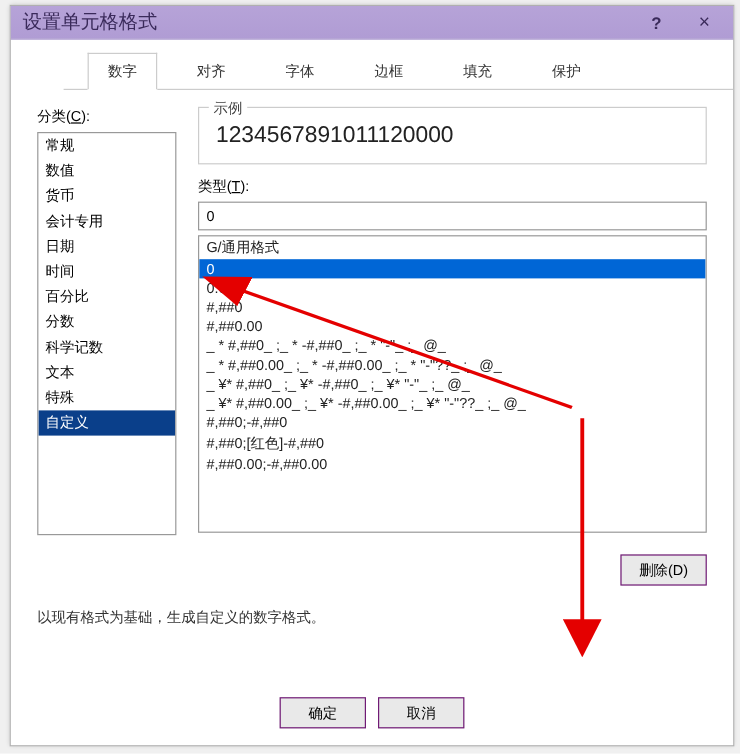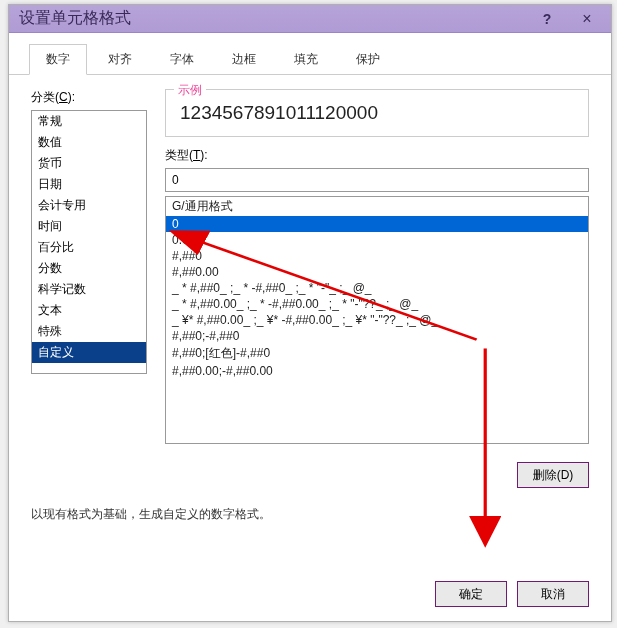--- a/index.html
+++ b/index.html
@@ -38,21 +38,22 @@
     color: #3a2a5a;
     font-size: 14px;
     cursor: pointer;
   }
   .titlebar .btn.help { font-weight: bold; }
   .titlebar .btn.close { font-size: 16px; }
   .tabs {
     display: flex;
     border-bottom: 1px solid #ccc;
     padding: 10px 20px 0 20px;
-    gap: 4px;
+    gap: 16px;
+    margin-left: 44px;
   }
   .tab {
     padding: 6px 16px;
     border: 1px solid transparent;
     border-bottom: none;
     cursor: pointer;
     position: relative;
     top: 1px;
     color: #333;
   }
@@ -67,21 +68,21 @@
     display: flex;
     flex-direction: column;
     position: relative;
   }
   .row-top { display: flex; gap: 18px; }
   .col-cat { width: 116px; }
   .col-cat .lbl { margin-bottom: 4px; display:block; }
   .col-right { flex: 1; }
   .listbox {
     border: 1px solid #999;
-    height: 264px;
+    height: 336px;
     overflow-y: scroll;
     background: #fff;
   }
   .listbox .item {
     padding: 2px 6px;
     cursor: pointer;
     white-space: nowrap;
   }
   .listbox .item.selected {
     background: #0a3f8a;
@@ -92,21 +93,21 @@
     padding: 6px 10px 10px 10px;
     margin-bottom: 10px;
     position: relative;
   }
   .sample-box .legend {
     position: absolute;
     top: -8px; left: 8px;
     background: #fff;
     padding: 0 4px;
     font-size: 12px;
-    color: #ec4899;
+    color: #404040;
   }
   .sample-val { padding: 6px 4px 2px 4px; font-size: 19px; color:#222; }
   .type-lbl { margin: 4px 0 4px 0; display:block; }
   .type-input {
     width: 100%;
     height: 24px;
     border: 1px solid #999;
     padding: 2px 6px;
     font-size: 12px;
     font-family: inherit;
@@ -144,21 +145,21 @@
     font-size: 12px;
     font-family: inherit;
     padding: 0 10px;
   }
   .hint {
     margin-top: 18px;
     color: #333;
   }
   .footer {
     display: flex;
-    justify-content: flex-end;
+    justify-content: center;
     gap: 10px;
     padding: 12px 22px 14px 22px;
   }
   .cat-scroll::-webkit-scrollbar, .type-list::-webkit-scrollbar { width:16px; }
   .cat-scroll::-webkit-scrollbar-thumb, .type-list::-webkit-scrollbar-thumb { background:#c7c7c7; border:1px solid #aaa; }
   .cat-scroll::-webkit-scrollbar-track, .type-list::-webkit-scrollbar-track { background:#f0f0f0; }
   .arrows {
     position: absolute;
     left: 0; top: 0;
     width: 100%; height: 100%;
@@ -193,22 +194,22 @@
   <div class="content">
     <div class="row-top">
       <div class="col-cat">
         <span class="lbl">
           <span>分类(</span><span class="underline">C</span><span>):</span>
         </span>
         <div class="listbox cat-scroll" id="cat-list">
             <div class="item">常规</div>
             <div class="item">数值</div>
             <div class="item">货币</div>
+            <div class="item">会计专用</div>
             <div class="item">日期</div>
-            <div class="item">会计专用</div>
             <div class="item">时间</div>
             <div class="item">百分比</div>
             <div class="item">分数</div>
             <div class="item">科学记数</div>
             <div class="item">文本</div>
             <div class="item">特殊</div>
             <div class="item selected">自定义</div>
           </div>
       </div>
       <div class="col-right">
@@ -221,20 +222,21 @@
         </span>
         <input class="type-input" type="text" value="0" style="">
         <div class="type-list" id="type-list">
             <div class="item">G/通用格式</div>
             <div class="item selected">0</div>
             <div class="item">0.00</div>
             <div class="item">#,##0</div>
             <div class="item">#,##0.00</div>
             <div class="item">_ * #,##0_ ;_ * -#,##0_ ;_ * "-"_ ;_ @_ </div>
             <div class="item">_ * #,##0.00_ ;_ * -#,##0.00_ ;_ * "-"??_ ;_ @_ </div>
+            <div class="item">_ ¥* #,##0_ ;_ ¥* -#,##0_ ;_ ¥* "-"_ ;_ @_ </div>
             <div class="item">_ ¥* #,##0.00_ ;_ ¥* -#,##0.00_ ;_ ¥* "-"??_ ;_ @_ </div>
             <div class="item">#,##0;-#,##0</div>
             <div class="item">#,##0;[红色]-#,##0</div>
             <div class="item">#,##0.00;-#,##0.00</div>
           </div>
         <div class="delete-row">
           <button class="btn-std">删除(D)</button>
         </div>
       </div>
     </div>

